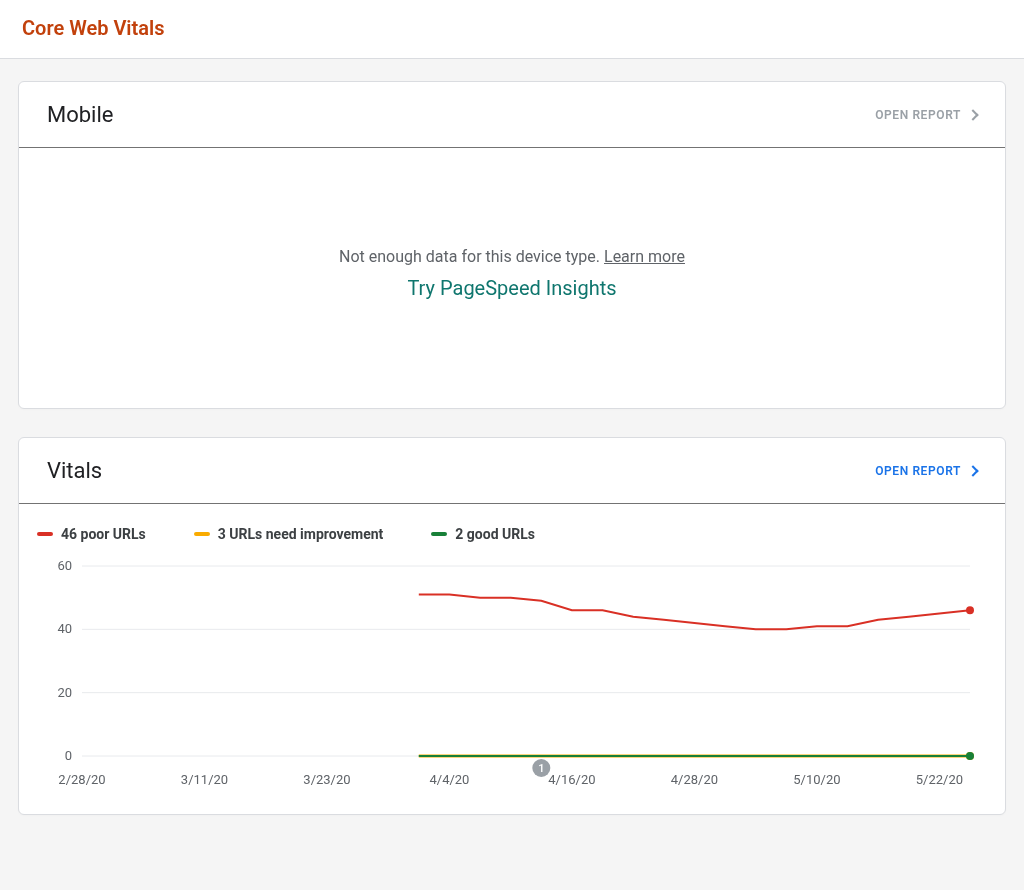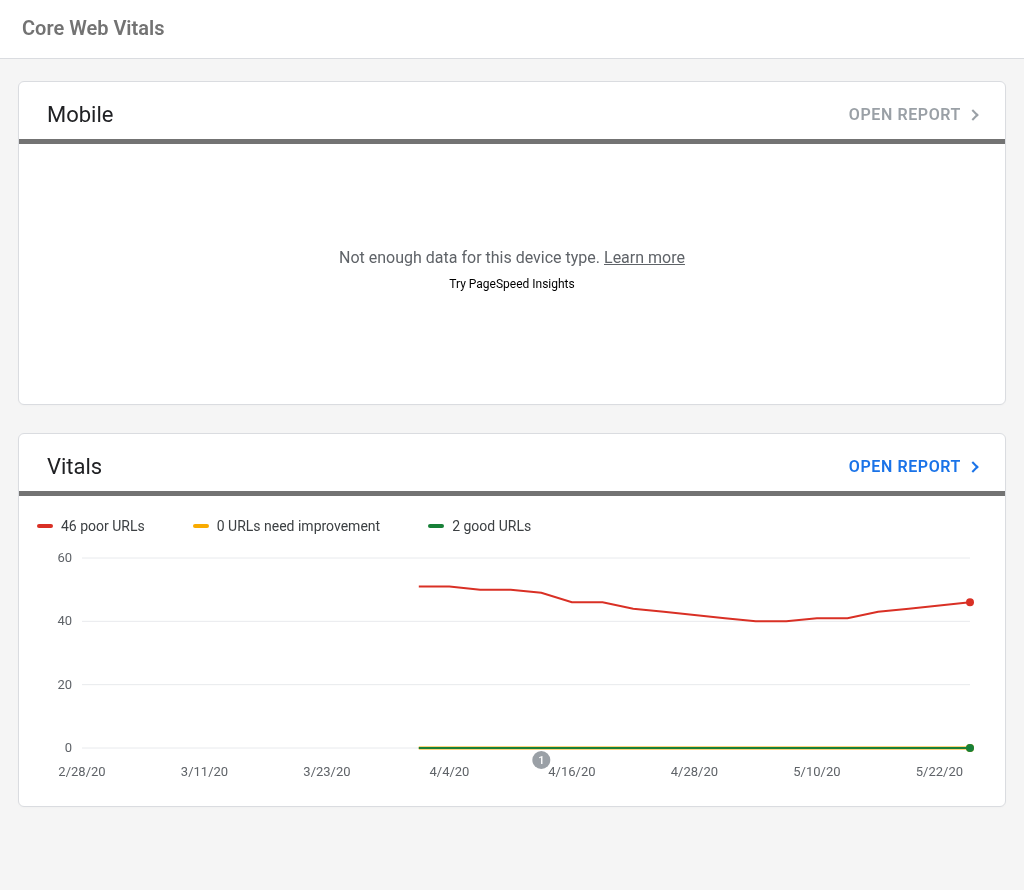--- a/index.html
+++ b/index.html
@@ -10,75 +10,76 @@
     width: 1024px;
   }
   .topbar {
     background: #fff;
     padding: 16px 22px 18px 22px;
     border-bottom: 1px solid #dadce0;
   }
   .topbar h1 {
     font-size: 20px;
     font-weight: 600;
-    color: #737373;
+    color: #c2410c;
   }
   .content {
     padding: 22px 18px;
   }
   .card {
     background: #fff;
     border: 1px solid #dadce0;
     border-radius: 6px;
     margin-bottom: 28px;
     box-shadow: 0 1px 2px rgba(0,0,0,0.02);
   }
   .card-header {
     display: flex;
     justify-content: space-between;
     align-items: center;
-    padding: 20px 28px 12px 28px;
-    border-bottom: 5px solid #737373;
+    padding: 20px 28px 20px 28px;
+    border-bottom: 1px solid #737373;
   }
   .card-title {
     font-size: 22px;
     font-weight: 400;
     color: #202124;
   }
   .open-report {
     display: inline-flex;
     align-items: center;
     gap: 8px;
-    font-size: 16px;
+    font-size: 12px;
     font-weight: 600;
     letter-spacing: 0.6px;
     cursor: pointer;
     text-transform: uppercase;
   }
   .open-report.disabled { color: #9aa0a6; }
   .open-report.enabled  { color: #1a73e8; }
   .chev { width: 8px; height: 8px; border-top: 2px solid currentColor; border-right: 2px solid currentColor; transform: rotate(45deg); display: inline-block; }
   .mobile-body {
     min-height: 260px;
     display: flex;
     flex-direction: column;
     align-items: center;
     justify-content: center;
     gap: 10px;
     padding: 40px 20px 50px 20px;
   }
   .muted-msg { font-size: 16px; color: #5f6368; }
   .muted-msg .lm { color: #5f6368; text-decoration: underline; cursor: pointer; }
-  .link { color: #000000; font-size: 12px; cursor: pointer; }
+  .link { color: #0f766e; font-size: 20px; cursor: pointer; }
   .legend {
     display: flex;
     gap: 48px;
     padding: 22px 18px 10px 18px;
     font-size: 14px;
     color: #3c4043;
+    font-weight: bold;
   }
   .legend-item { display: flex; align-items: center; gap: 8px; }
   .dash { width: 16px; height: 4px; border-radius: 2px; display: inline-block; }
   .chart-wrap { padding: 4px 18px 18px 18px; }
   .chart-svg { width: 100%; height: 240px; display: block; }
   .ytick text, .xtick text { font-size: 13px; fill: #5f6368; }
   .gridline { stroke: #e8eaed; stroke-width: 1; }
   .series-poor { fill: none; stroke: #d93025; stroke-width: 2; }
   .series-need { fill: none; stroke: #f9ab00; stroke-width: 3; }
   .series-good { fill: none; stroke: #188038; stroke-width: 2; }
@@ -121,21 +122,21 @@
       </div>
     </div>
 
     <div class="legend">
       <div class="legend-item">
         <span class="dash" style="background:#d93025"></span>
         <span>46 poor URLs</span>
       </div>
       <div class="legend-item">
         <span class="dash" style="background:#f9ab00"></span>
-        <span>0 URLs need improvement</span>
+        <span>3 URLs need improvement</span>
       </div>
       <div class="legend-item">
         <span class="dash" style="background:#188038"></span>
         <span>2 good URLs</span>
       </div>
     </div>
 
     <div class="chart-wrap">
       <svg class="chart-svg" viewBox="0 0 940 240">
         <g id="grid">

